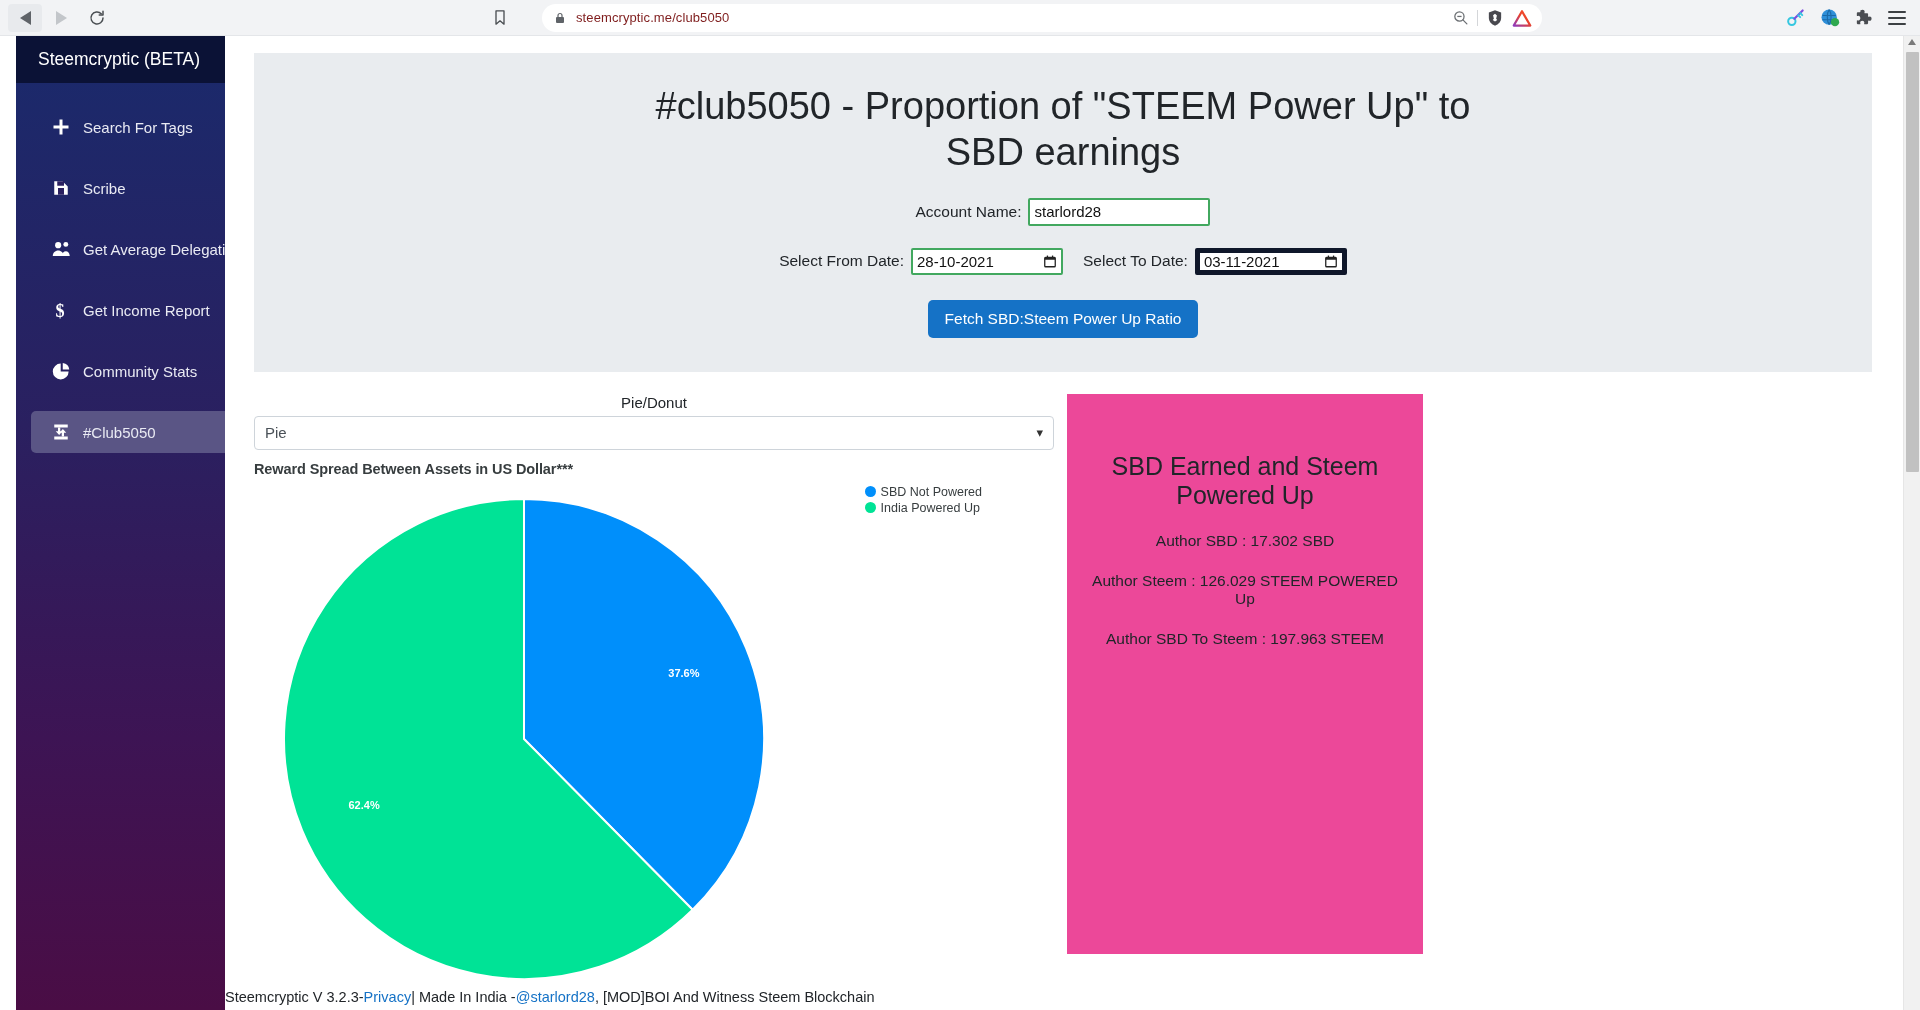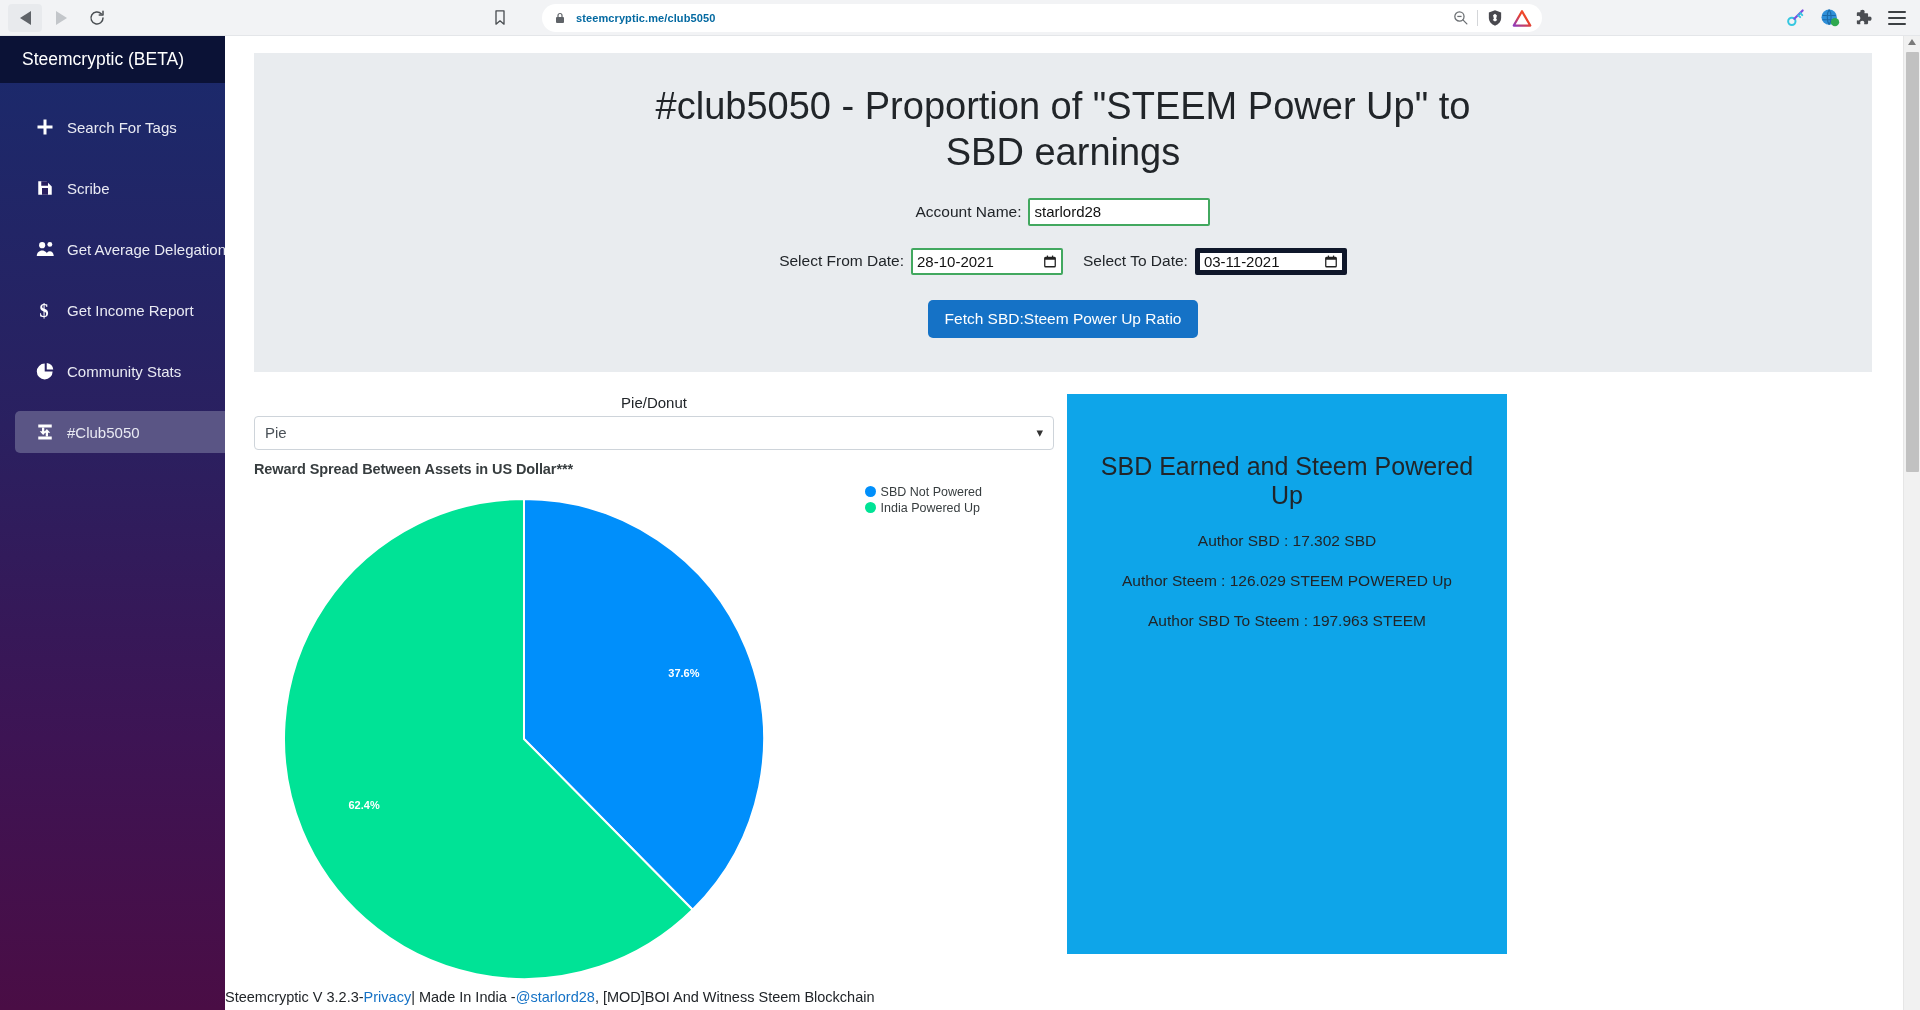--- a/index.html
+++ b/index.html
@@ -46,24 +46,23 @@
   }
   .omnibox {
     position: absolute; left: 428px; top: 0;
     width: 1000px; height: 28px;
     background: #ffffff; border-radius: 14px;
     display: flex; align-items: center;
     padding: 0 12px; cursor: text;
   }
   .lock-icon { width: 12px; height: 14px; margin-right: 10px; flex-shrink: 0; }
   .url-text {
-    font-size: 11px; color: #0369a1;
+    font-size: 13px; color: #7f1d1d;
     font-family: "Liberation Sans", sans-serif;
     letter-spacing: 0.1px;
-    font-weight: bold;
   }
   .omni-right {
     position: absolute; right: 10px; top: 0; height: 28px;
     display: flex; align-items: center; gap: 8px;
   }
   .zoom-out-icon { width: 17px; height: 17px; cursor: pointer; }
   .omni-sep { width: 1px; height: 16px; background: #d4d6d9; }
   .brave-lion { width: 18px; height: 18px; cursor: pointer; }
   .brave-tri { width: 20px; height: 18px; cursor: pointer; }
 
@@ -80,21 +79,21 @@
 
   
   .page {
     position: absolute; top: 36px; left: 0;
     width: 1920px; height: 974px;
     background: #ffffff;
   }
 
   
   .sidebar {
-    position: absolute; top: 0; left: 0;
+    position: absolute; top: 0; left: 16px;
     width: 256px; height: 974px;
     background: linear-gradient(180deg, #1a2a6c 0%, #2a2060 40%, #3d1454 72%, #4a0d45 100%);
   }
   .sidebar-brand {
     height: 47px; width: 100%;
     background: #0b1236;
     display: flex; align-items: center;
     padding-left: 22px;
     color: #ffffff; font-size: 17.5px;
   }
@@ -197,22 +196,22 @@
   }
   .legend-row { display: flex; align-items: center; margin-bottom: 2px; }
   .legend-dot { width: 11px; height: 11px; border-radius: 50%; margin-right: 5px; }
   .pie-svg { position: absolute; left: 28px; top: 22px; }
   .pie-pct {
     font-size: 11px; font-weight: bold; fill: #ffffff;
     paint-order: stroke; font-family: "Liberation Sans", sans-serif;
   }
 
   .side-panel {
-    width: 440px; min-height: 560px;
-    background: #0ea5e9; padding: 58px 20px 20px 20px;
+    width: 356px; min-height: 560px;
+    background: #ec4899; padding: 58px 20px 20px 20px;
     text-align: center;
   }
   .side-panel h2 {
     margin: 0; font-size: 25px; font-weight: 400; color: #212529;
   }
   .side-panel p {
     margin: 22px 0 0 0; font-size: 15.5px; color: #212529;
   }
 
   

